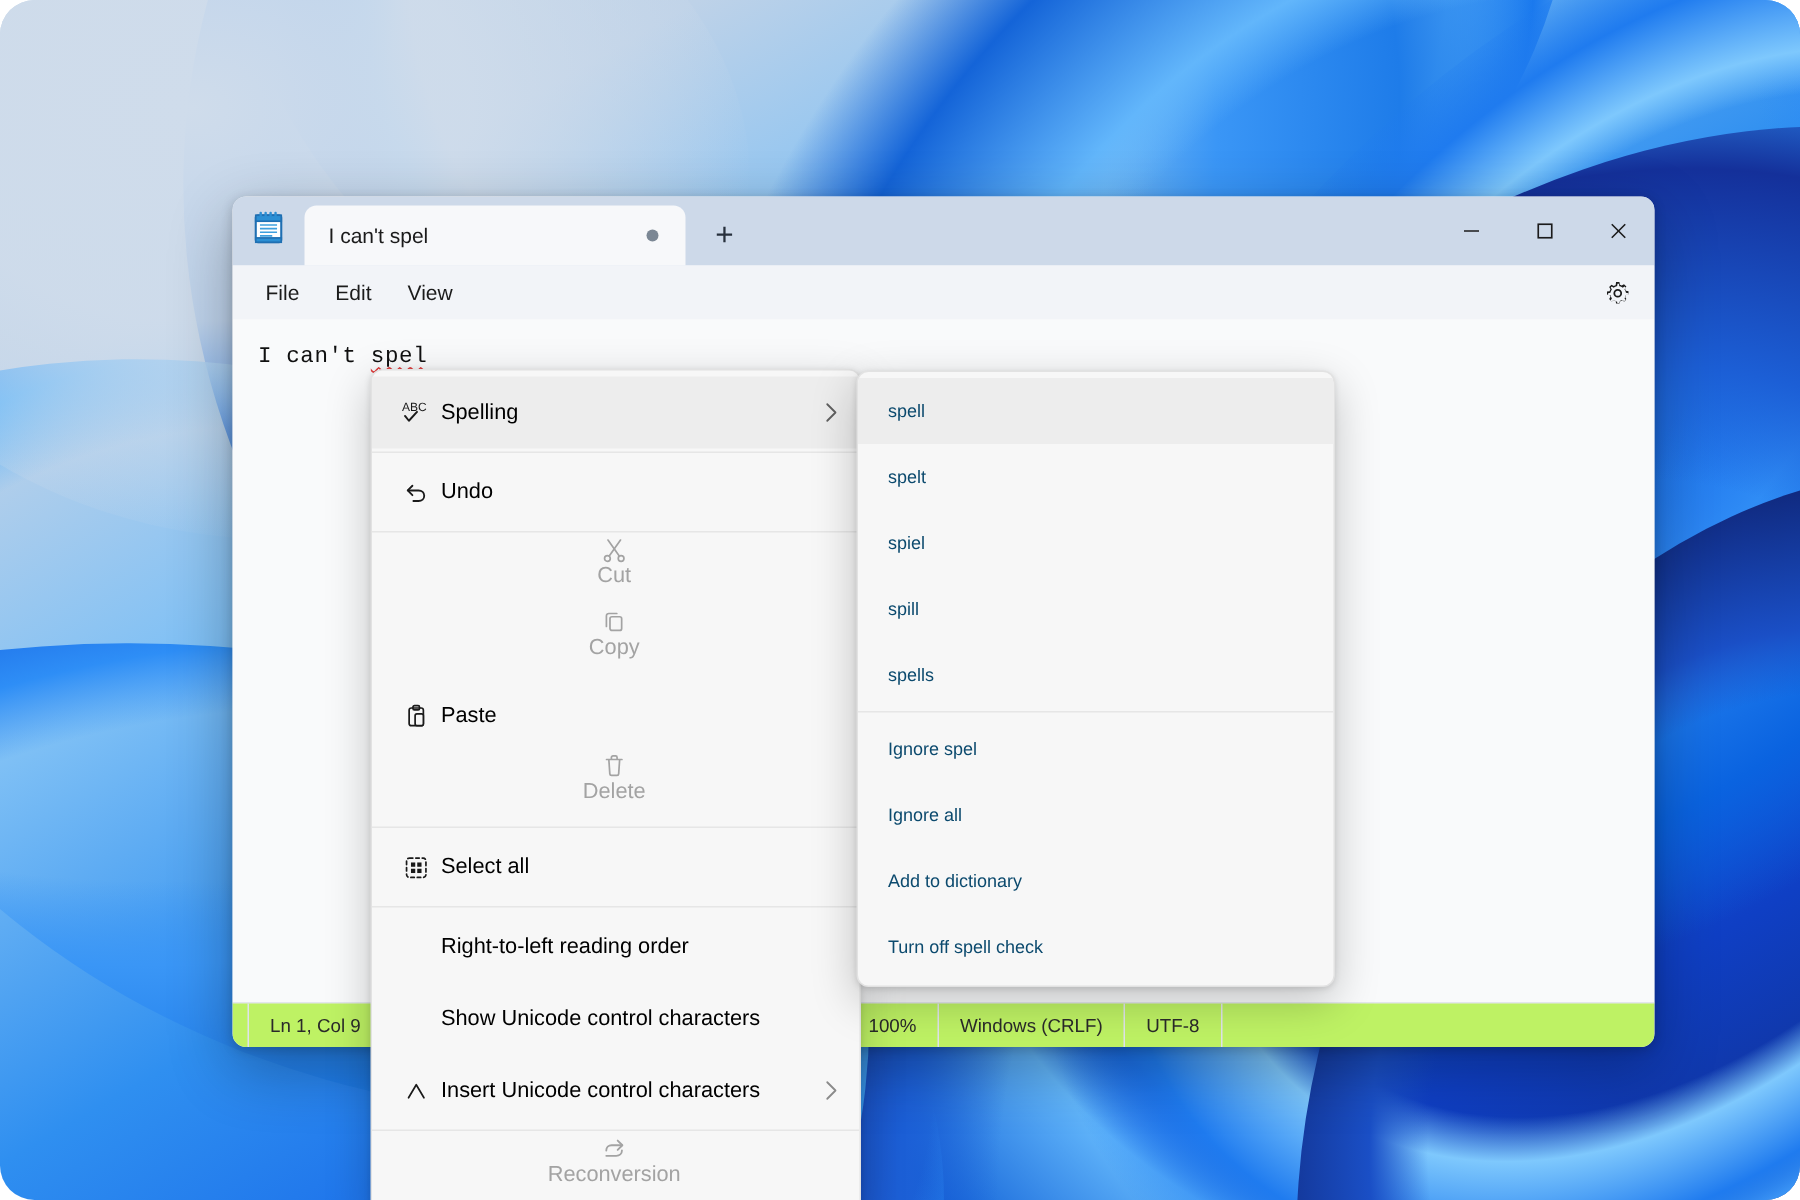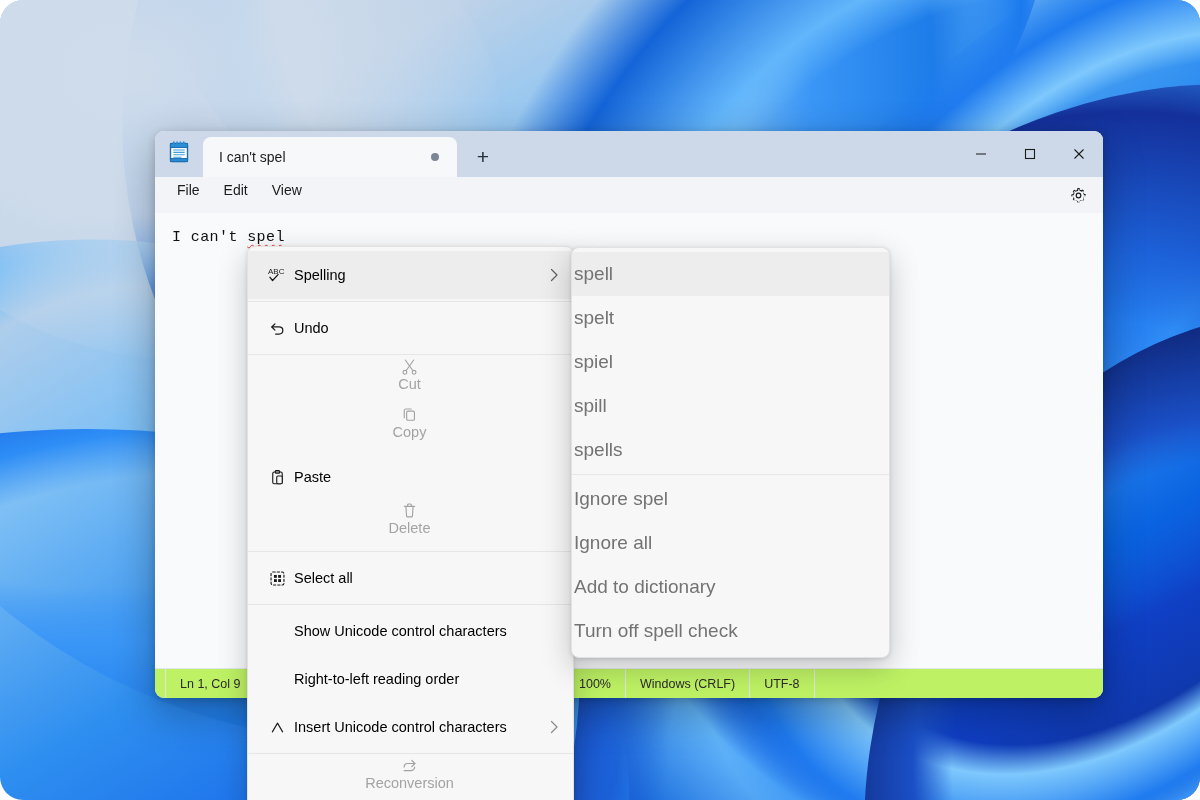--- a/index.html
+++ b/index.html
@@ -123,21 +123,21 @@
   .wc {
     width: 49px; height: 46px;
     display: flex; align-items: center; justify-content: center;
     color: #1b1b1b;
   }
 
   
   #menubar {
     height: 36px;
     background: #f2f4f8;
-    display: flex; align-items: flex-start;
+    display: flex; align-items: center;
     padding-left: 10px;
     position: relative;
   }
   .mb-item {
     padding: 5px 12px;
     font-size: 14px; color: #1b1b1b;
     border-radius: 4px;
   }
   #settings-btn {
     position: absolute; right: 10px; top: 50%;
@@ -227,22 +227,22 @@
     background: #f7f7f7;
     border: 1px solid #e2e2e2;
     border-radius: 8px;
     box-shadow: 0 10px 30px rgba(0,0,0,0.22), 0 1px 4px rgba(0,0,0,0.12);
     padding: 4px 0;
     overflow: hidden;
   }
   .sm-item {
     display: flex; align-items: center;
     height: 44px;
-    padding: 0 2px;
-    font-size: 19px; color: #737373;
+    padding: 0 20px;
+    font-size: 12px; color: #0c4a6e;
   }
   .sm-item.sel { background: #ededed; }
   .sm-sep { height: 1px; background: #e6e6e6; margin: 2px 0; }
 
   svg { display: block; }
 </style>
 </head>
 <body>
 
 <div id="desktop">
@@ -420,26 +420,26 @@
           <rect x="10.7" y="10.7" width="3" height="3" fill="#1a1a1a"></rect>
         </svg>
       </span>
       <span class="cm-label">Select all</span>
     </div>
 
     <div class="cm-sep"></div>
 
     <div class="cm-item">
       <span class="cm-ico"></span>
+      <span class="cm-label">Right-to-left reading order</span>
+    </div>
+
+    <div class="cm-item">
+      <span class="cm-ico"></span>
       <span class="cm-label">Show Unicode control characters</span>
-    </div>
-
-    <div class="cm-item">
-      <span class="cm-ico"></span>
-      <span class="cm-label">Right-to-left reading order</span>
     </div>
 
     <div class="cm-item">
       <span class="cm-ico">
         <svg width="19" height="19" viewBox="0 0 20 20">
           <path d="M4.6 14.6L10 5.4l5.4 9.2" fill="none" stroke="#1a1a1a" stroke-width="1.2" stroke-linecap="round" stroke-linejoin="round"></path>
         </svg>
       </span>
       <span class="cm-label">Insert Unicode control characters</span>
       <span class="cm-arrow">

